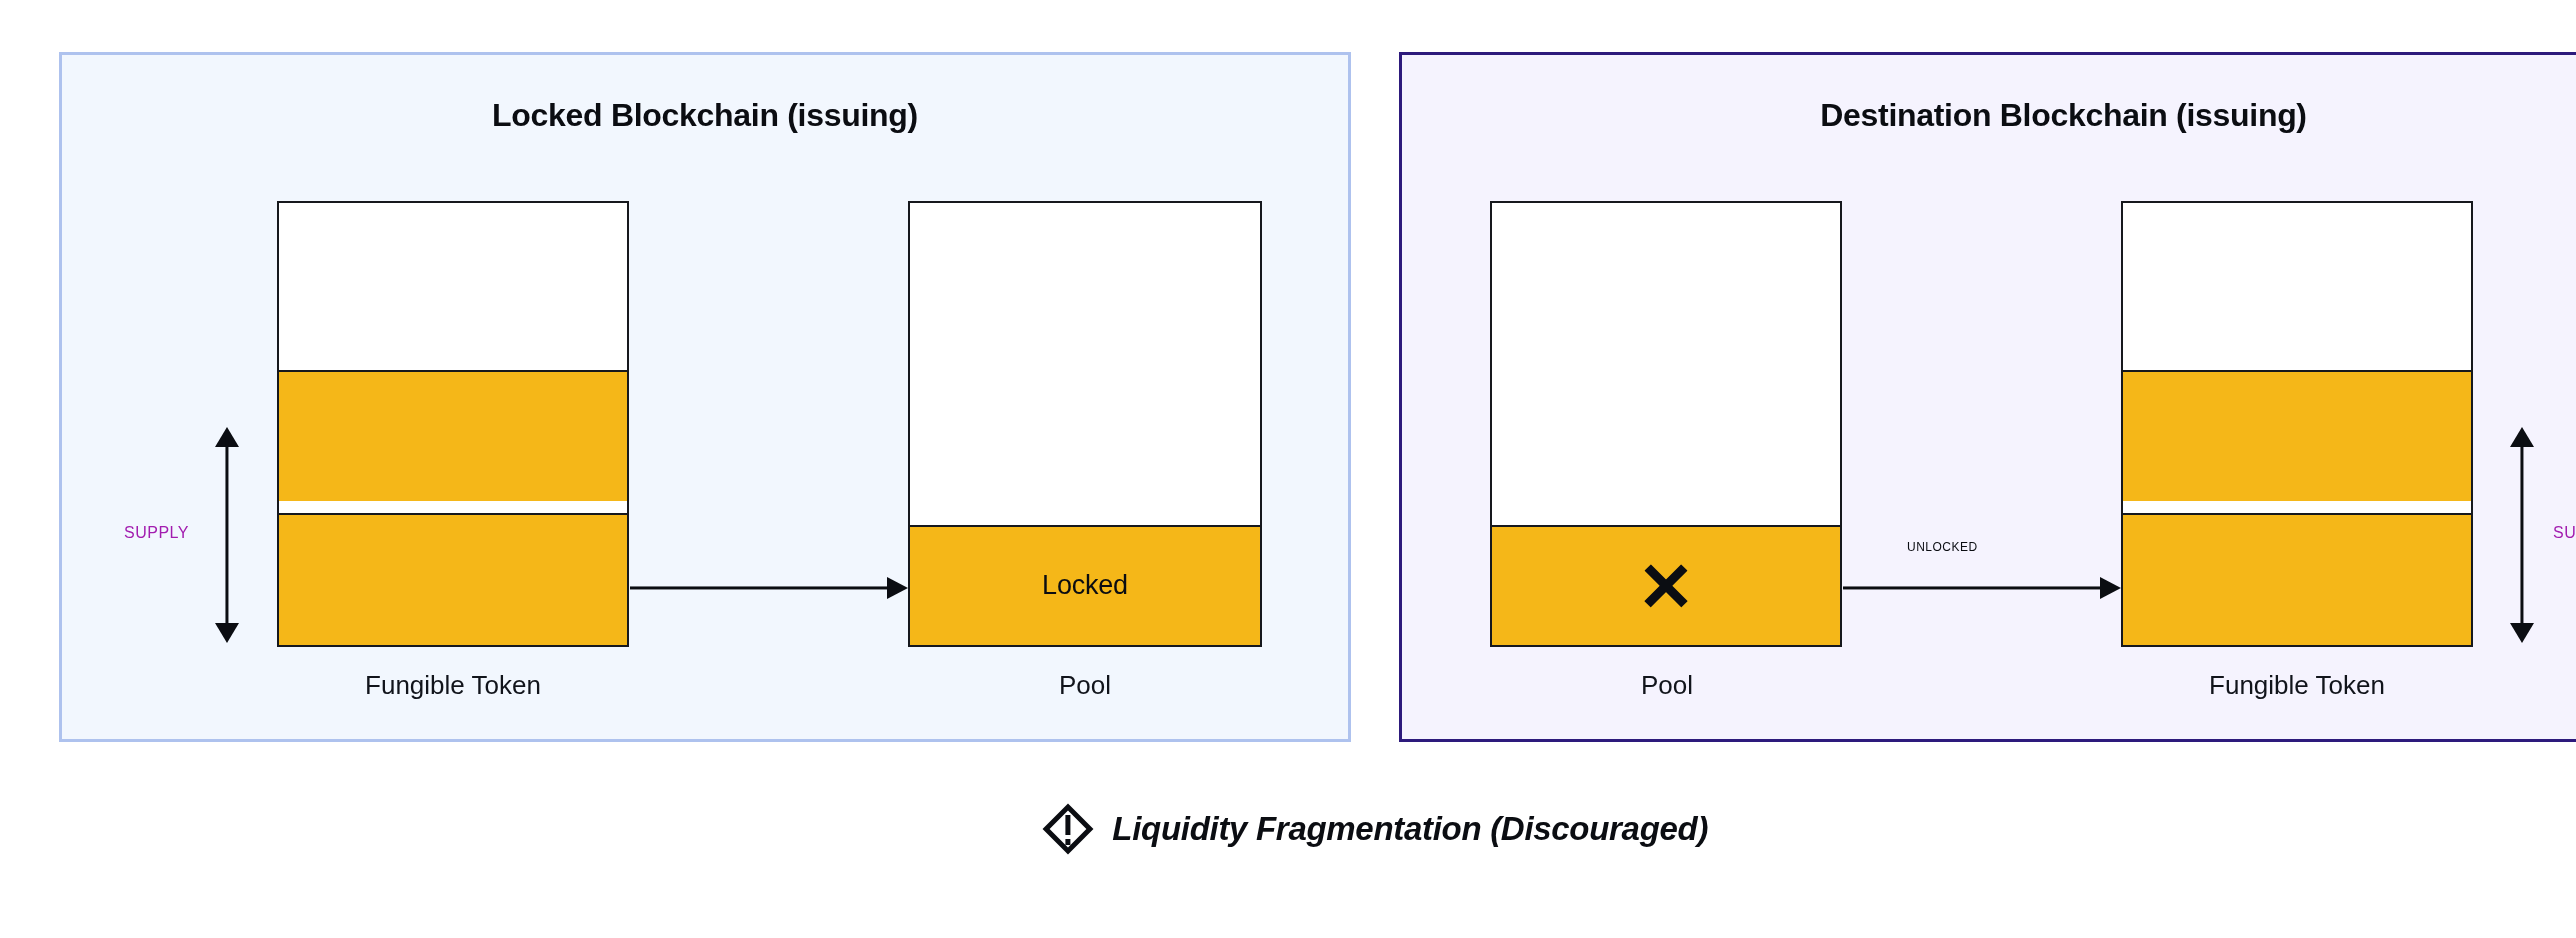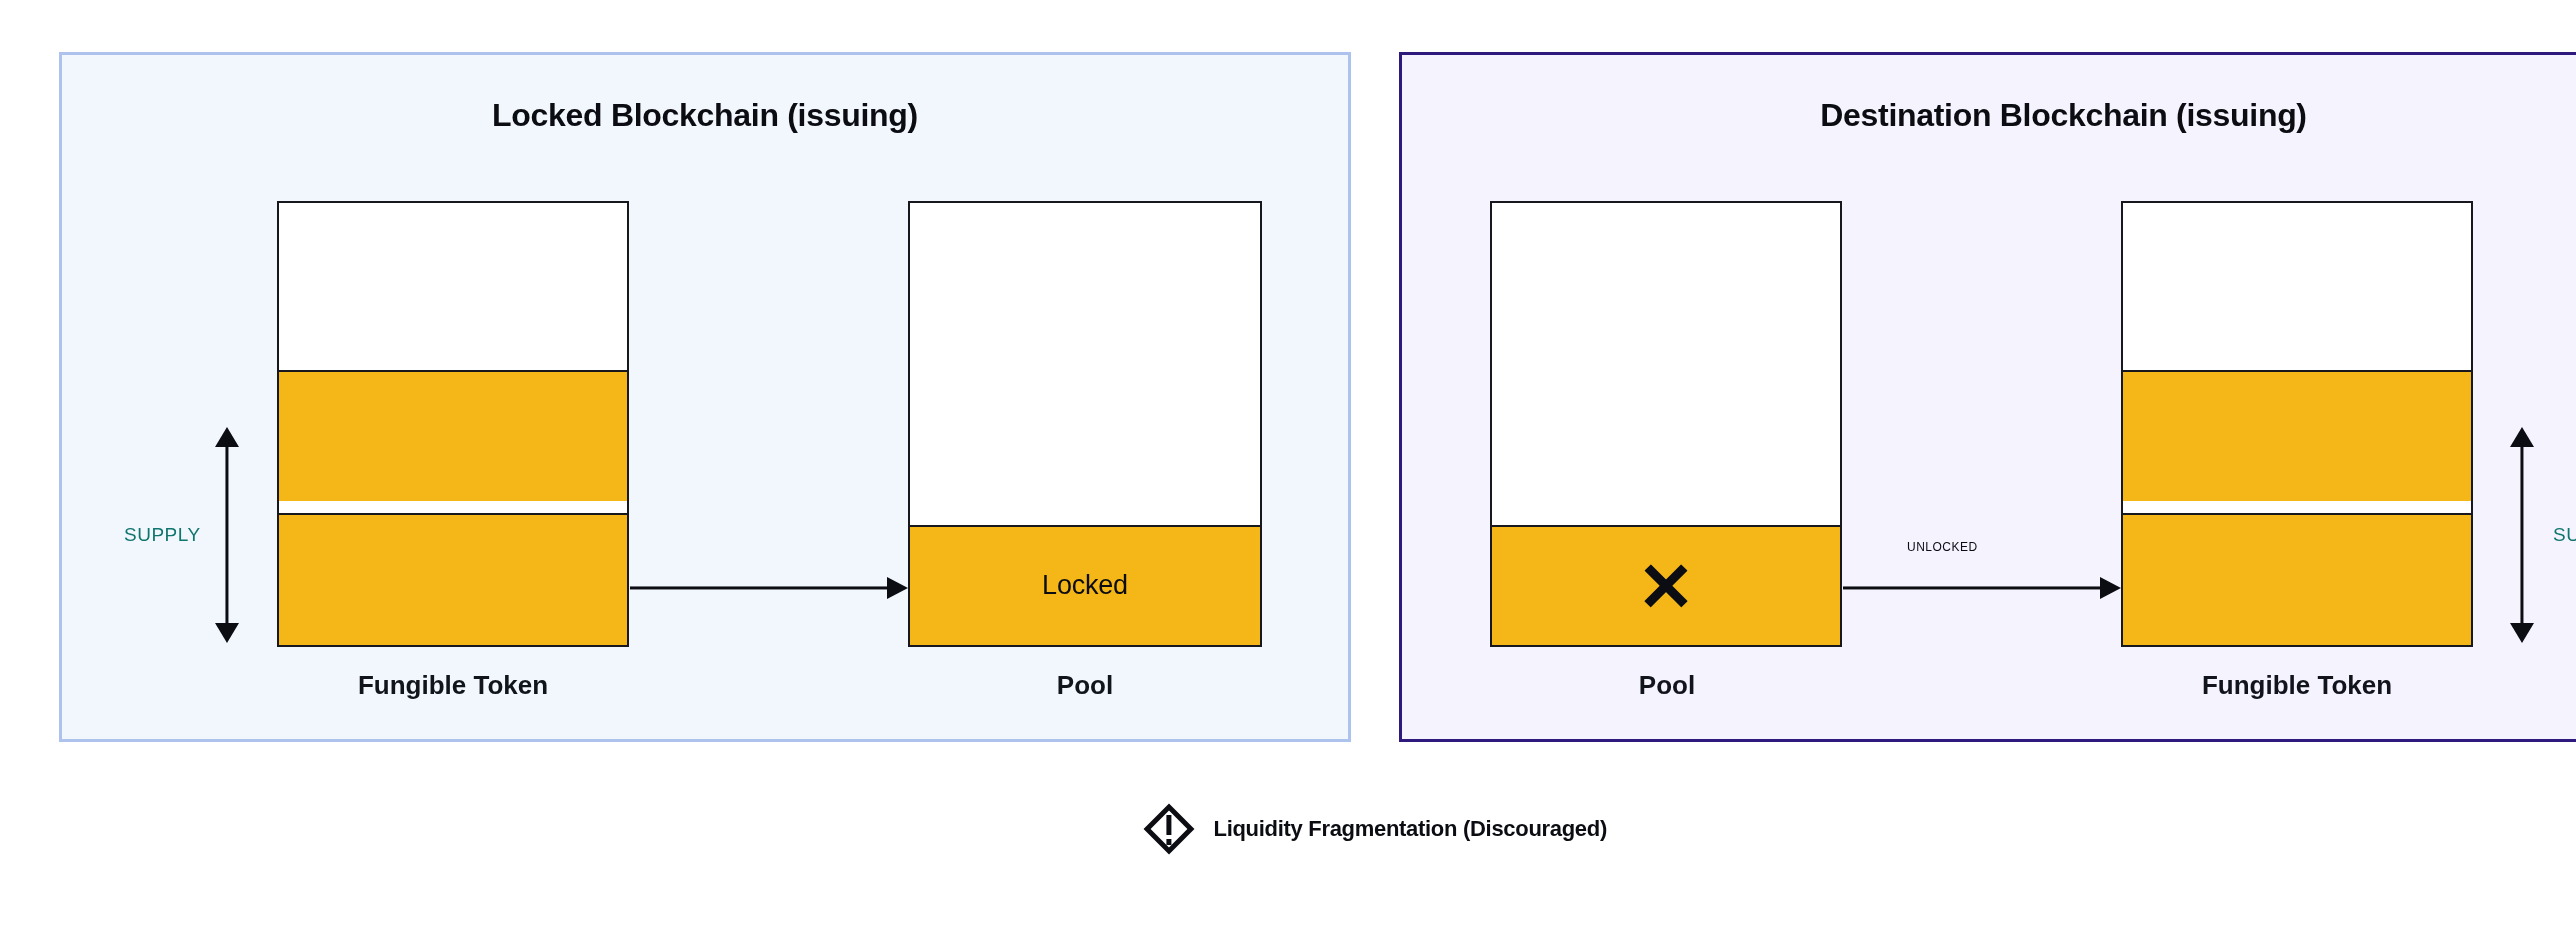--- a/index.html
+++ b/index.html
@@ -20,21 +20,21 @@
     left:1399px;top:52px;width:1329px;height:690px;
     background:#f5f3fe;border:3.6px solid #2d1a7c;
   }
   .panel-title{
     position:absolute;left:0;right:0;top:42px;text-align:center;
     font-size:32px;font-weight:700;letter-spacing:-0.3px;
     color:#0b0d12;
   }
   .col-label{
     position:absolute;left:50%;transform:translateX(-50%);
-    white-space:nowrap;font-size:26px;font-weight:700;color:#11141b;
+    white-space:nowrap;font-size:26px;font-weight:400;color:#11141b;
   }
 
   
   .bar{
     position:absolute;box-sizing:border-box;
     border:2.6px solid #16181d;background:#ffffff;
     display:flex;flex-direction:column;justify-content:flex-end;
   }
   .seg{
     position:relative;box-sizing:border-box;width:100%;
@@ -63,21 +63,21 @@
     width:3.1px;background:#0b0d12;
   }
   .supply .head{
     position:absolute;left:50%;transform:translateX(-50%);
     width:0;height:0;border-left:12px solid transparent;border-right:12px solid transparent;
   }
   .supply .head.up{top:0;border-bottom:20.6px solid #0b0d12;}
   .supply .head.down{bottom:0;border-top:20.6px solid #0b0d12;}
   .supply-label{
     position:absolute;white-space:nowrap;
-    font-size:19px;letter-spacing:0.5px;color:#0f766e;
+    font-size:16px;letter-spacing:0.5px;color:#a21caf;
   }
 
   
   .flow{position:absolute;height:23px;}
   .flow .line{
     position:absolute;left:0;top:50%;transform:translateY(-50%);
     height:3.1px;background:#0b0d12;
   }
   .flow .tip{
     position:absolute;right:0;top:50%;transform:translateY(-50%);
@@ -102,21 +102,21 @@
   }
   .warn-icon .bang{
     position:absolute;left:50%;top:13.4px;width:5.2px;height:19.6px;
     background:#0b0d12;transform:translateX(-50%);
   }
   .warn-icon .dot{
     position:absolute;left:50%;top:37px;width:5.2px;height:6.2px;
     background:#0b0d12;transform:translateX(-50%);
   }
   .caption-text{
-    font-size:22px;font-weight:700;letter-spacing:-0.3px;color:#0b0d12;
+    font-size:33px;font-weight:700;letter-spacing:-0.3px;color:#0b0d12;font-style:italic;
   }
 </style>
 </head>
 <body>
 
 <div class="stage">
 
   <div class="panel" id="panel-source">
     <div class="panel-title">Locked Blockchain (issuing)</div>
   </div>

